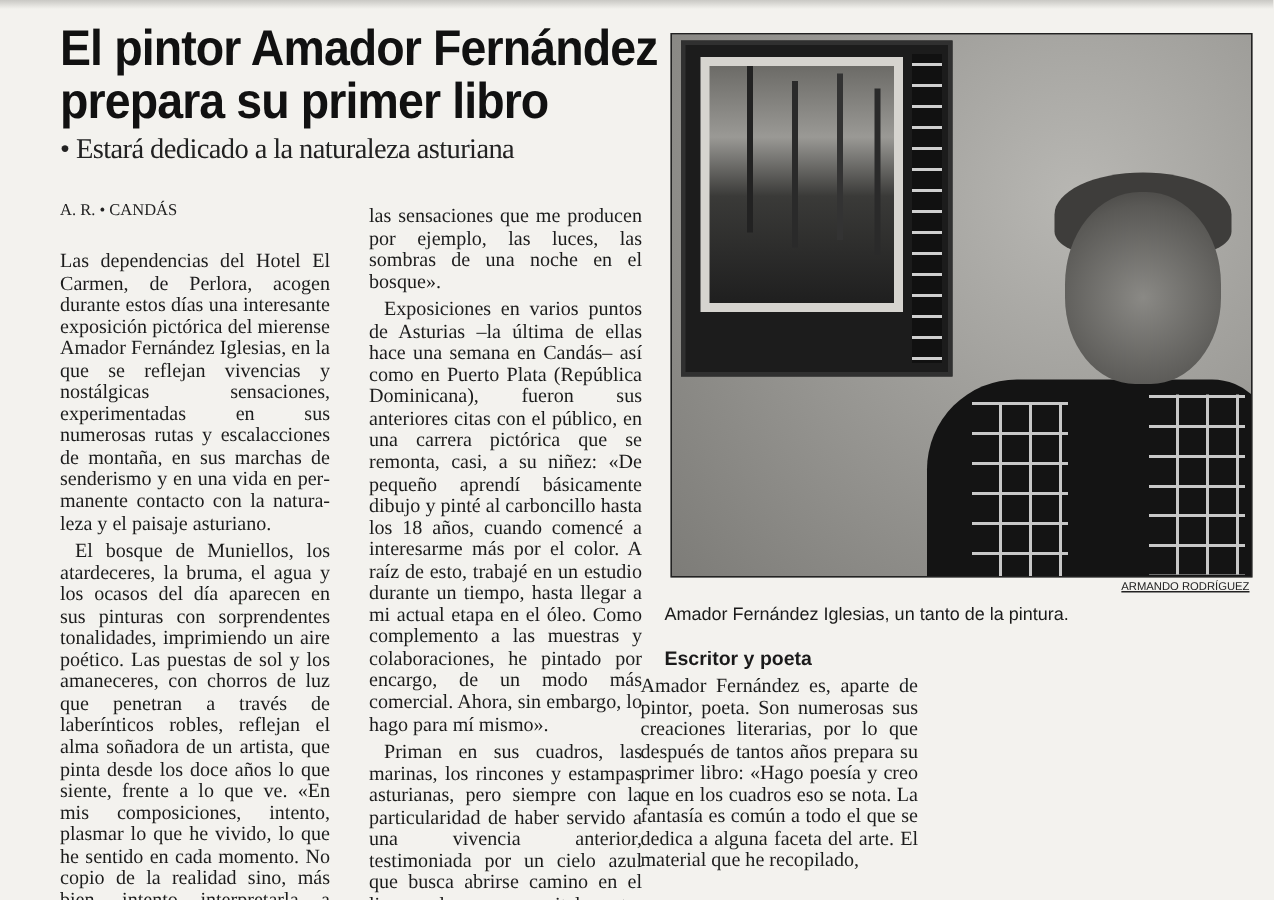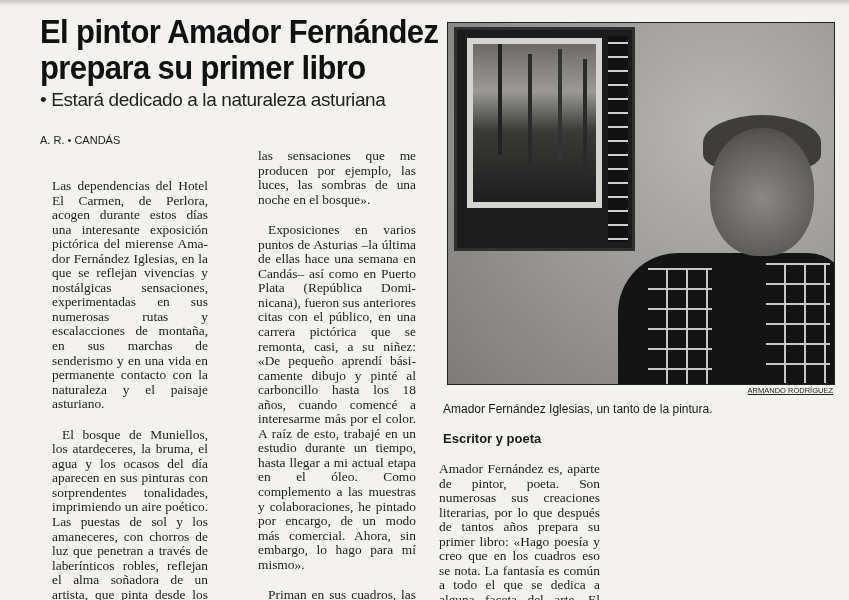--- a/index.html
+++ b/index.html
@@ -16,37 +16,37 @@
     }
     .headline {
       position: absolute; left: 40px; top: 14px; width: 400px;
       font-family: "Liberation Sans", sans-serif;
       font-weight: bold; font-size: 31px; line-height: 33px;
       letter-spacing: -0.6px; color: #111;
       transform: scaleY(1.08); transform-origin: top left;
     }
     .subhead {
       position: absolute; left: 40px; top: 88px; width: 400px;
-      font-family: Liberation Sans, sans-serif;
+      font-family: Liberation Serif, serif;
       font-size: 19px; line-height: 24px; color: #222;
       letter-spacing: -0.4px;
     }
     .byline {
       position: absolute; left: 40px; top: 134px;
-      font-family: Liberation Sans, sans-serif;
+      font-family: Liberation Serif, serif;
       font-size: 11px; color: #222;
     }
     .col {
       position: absolute;
       font-family: "Liberation Serif", serif;
       font-size: 13.4px; line-height: 14.55px;
       text-align: justify; hyphens: manual;
       color: #1c1c1c;
     }
-    .col p { margin: 16px; }
+    .col p { margin: 4px; }
     .col p.indent { text-indent: 10px; }
     .col1 { left: 36px; top: 163px; width: 188px; }
     .col2 { left: 242px; top: 133px; width: 190px; }
     .col3 { left: 423px; top: 446px; width: 193px; }
     .col4 { left: 645px; top: 431px; width: 190px; }
     .col-head {
       font-family: "Liberation Sans", sans-serif;
       font-weight: bold; font-size: 13px; line-height: 15px;
       text-align: center;
       position: absolute; left: 443px; top: 431px;

